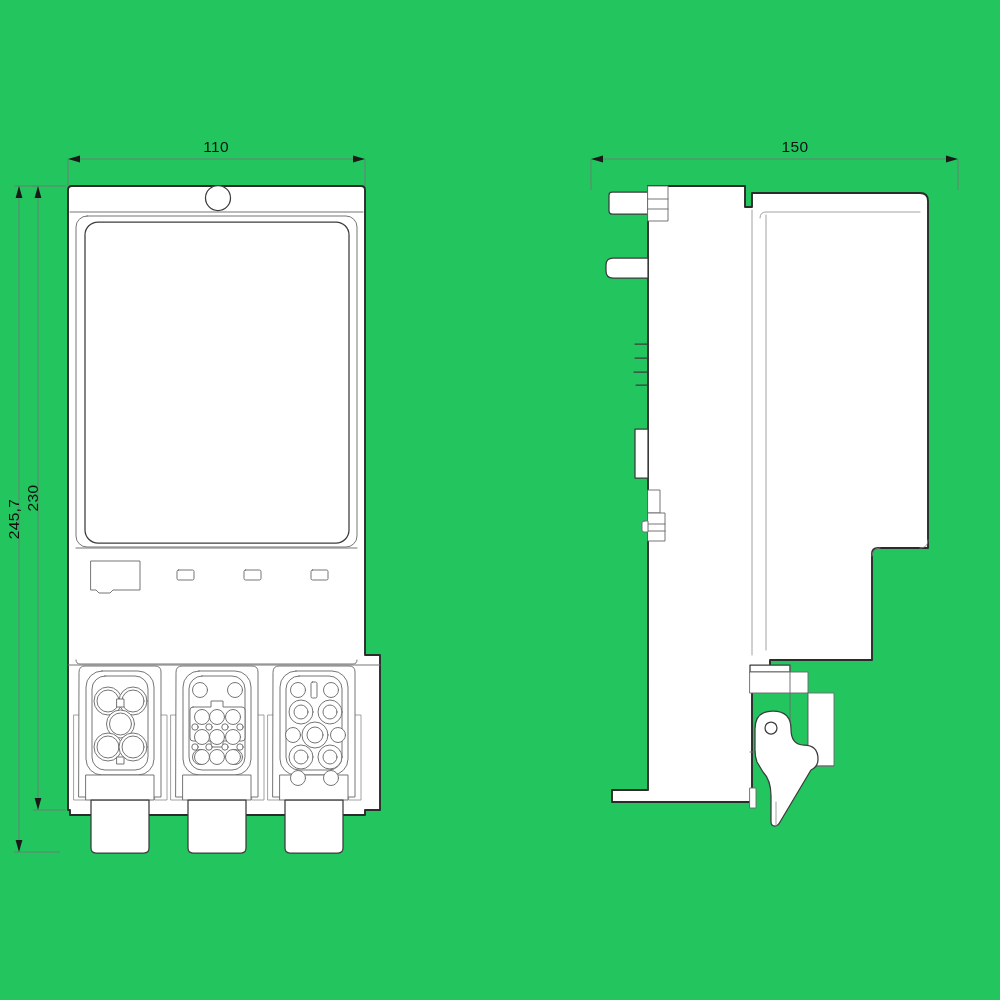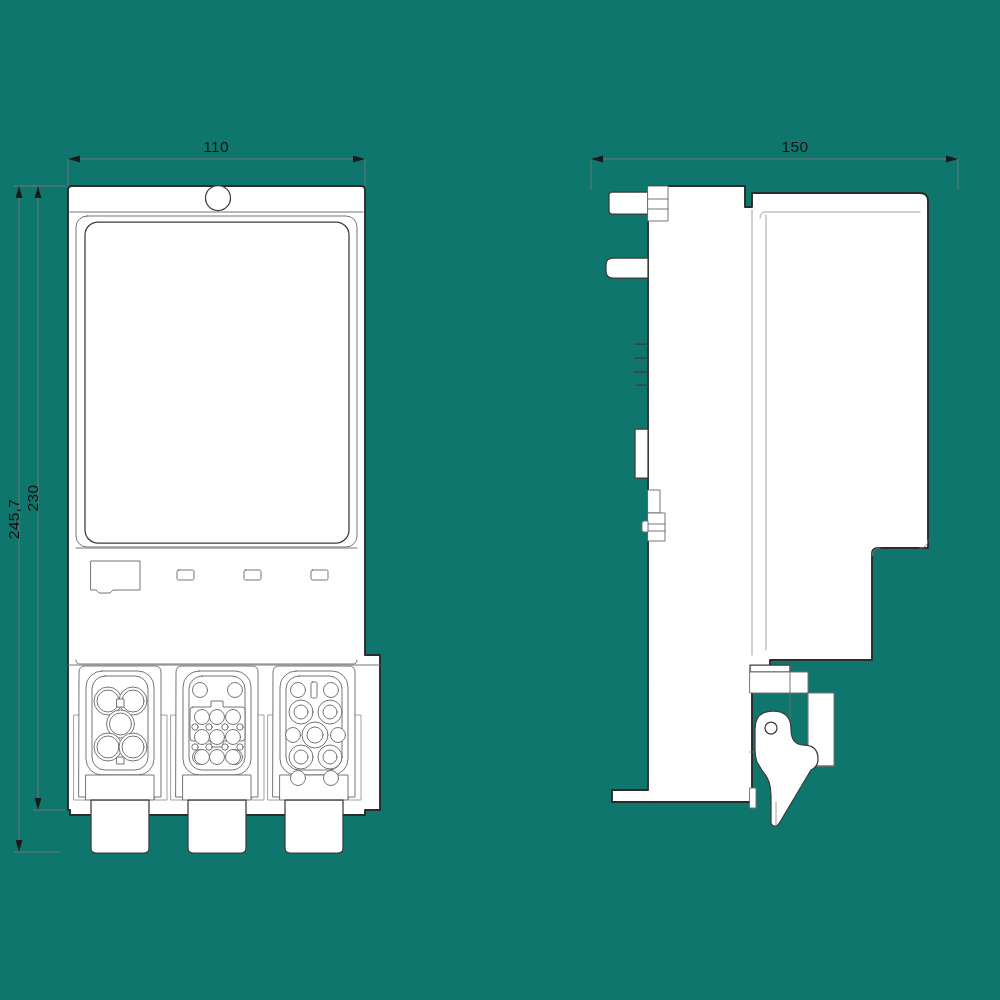--- a/index.html
+++ b/index.html
@@ -10,21 +10,21 @@
   body {
     width: 1000px;
     height: 1000px;
     font-family: "Liberation Sans", sans-serif;
     overflow: hidden;
   }
   #drawing-root {
     position: relative;
     width: 1000px;
     height: 1000px;
-    background: #0f766e;
+    background: #22c55e;
   }
   svg.cad {
     position: absolute;
     left: 0;
     top: 0;
     width: 1000px;
     height: 1000px;
     display: block;
   }
   

